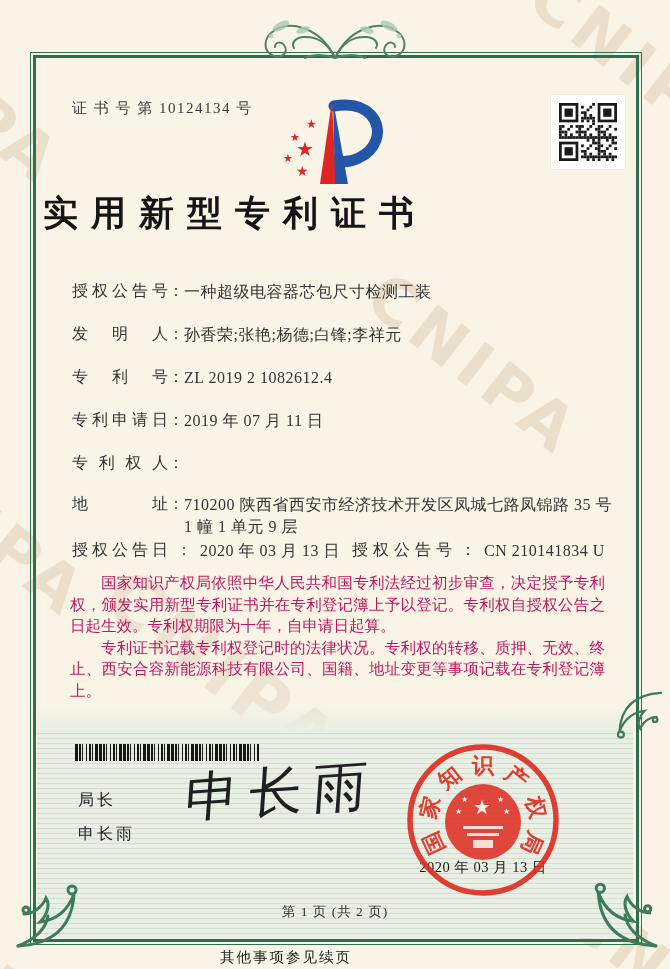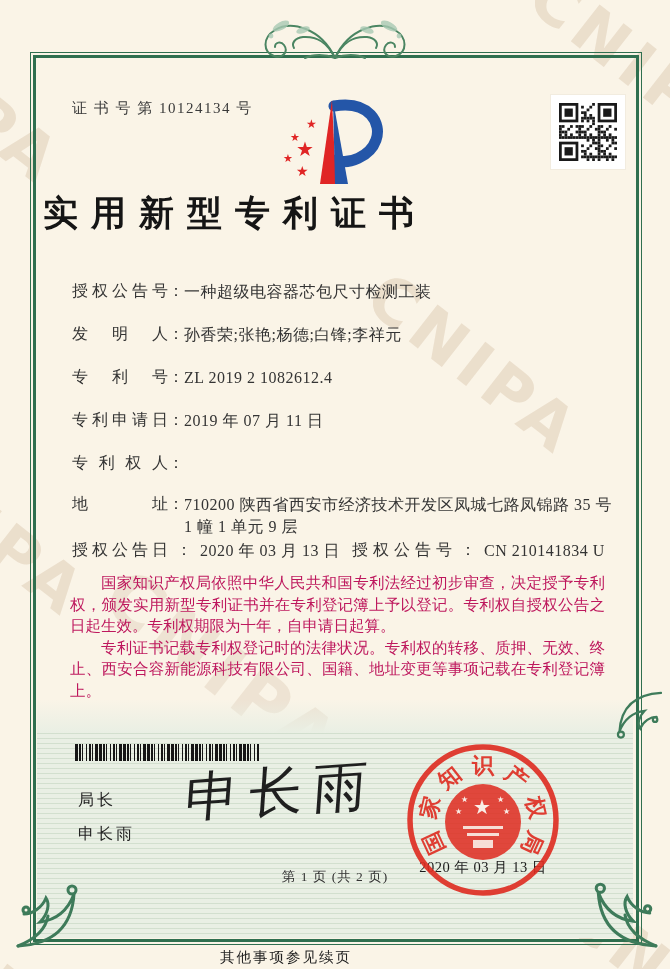--- a/index.html
+++ b/index.html
@@ -52,21 +52,21 @@
   .seal-date{position:absolute;left:405px;top:858px;width:156px;text-align:center;
     font-size:14.5px;color:#1b1b1b;letter-spacing:.5px;z-index:2;}
   .seal{position:absolute;left:405px;top:742px;width:156px;height:156px;z-index:3;opacity:.9;}
   .seal svg{position:absolute;left:0;top:0;}
   .seal-arc{position:absolute;left:0;top:0;width:156px;height:156px;}
   .seal-arc span{
     position:absolute;left:50%;top:50%;width:26px;height:26px;margin:-13px 0 0 -13px;
     display:flex;align-items:center;justify-content:center;
     font-size:22px;font-weight:700;color:#df2b20;transform-origin:center;
   }
-  .pagenum{position:absolute;left:37px;top:868px;width:596px;text-align:center;
+  .pagenum{position:absolute;left:37px;top:903px;width:596px;text-align:center;
     font-size:13.5px;letter-spacing:1px;color:#333;z-index:2;}
   .footnote{position:absolute;left:0;top:948px;width:572px;text-align:center;
     font-size:14.5px;letter-spacing:2px;color:#222;}
   .corner{position:absolute;z-index:4;}
   .top-ornament{position:absolute;left:225px;top:12px;}
 </style>
 </head>
 <body>
 
 <div class="page">

